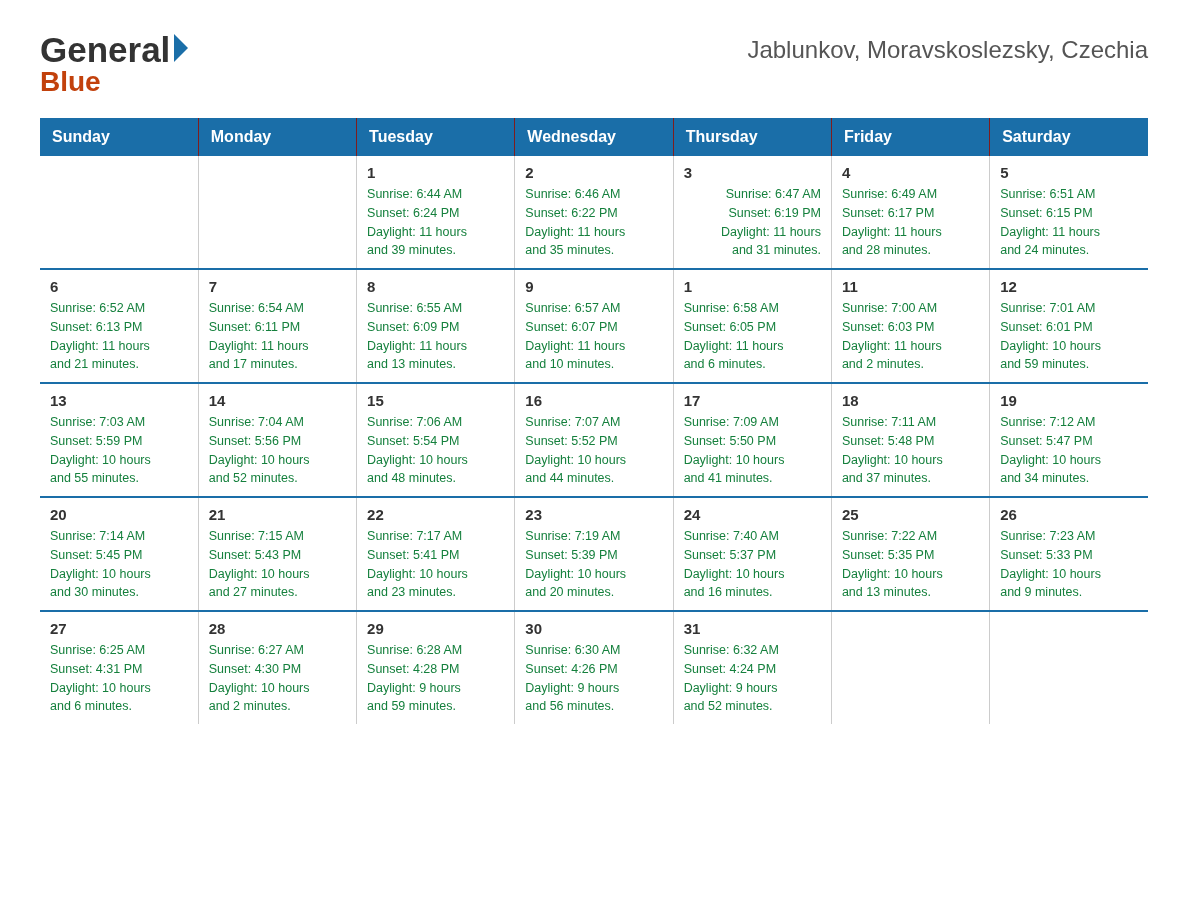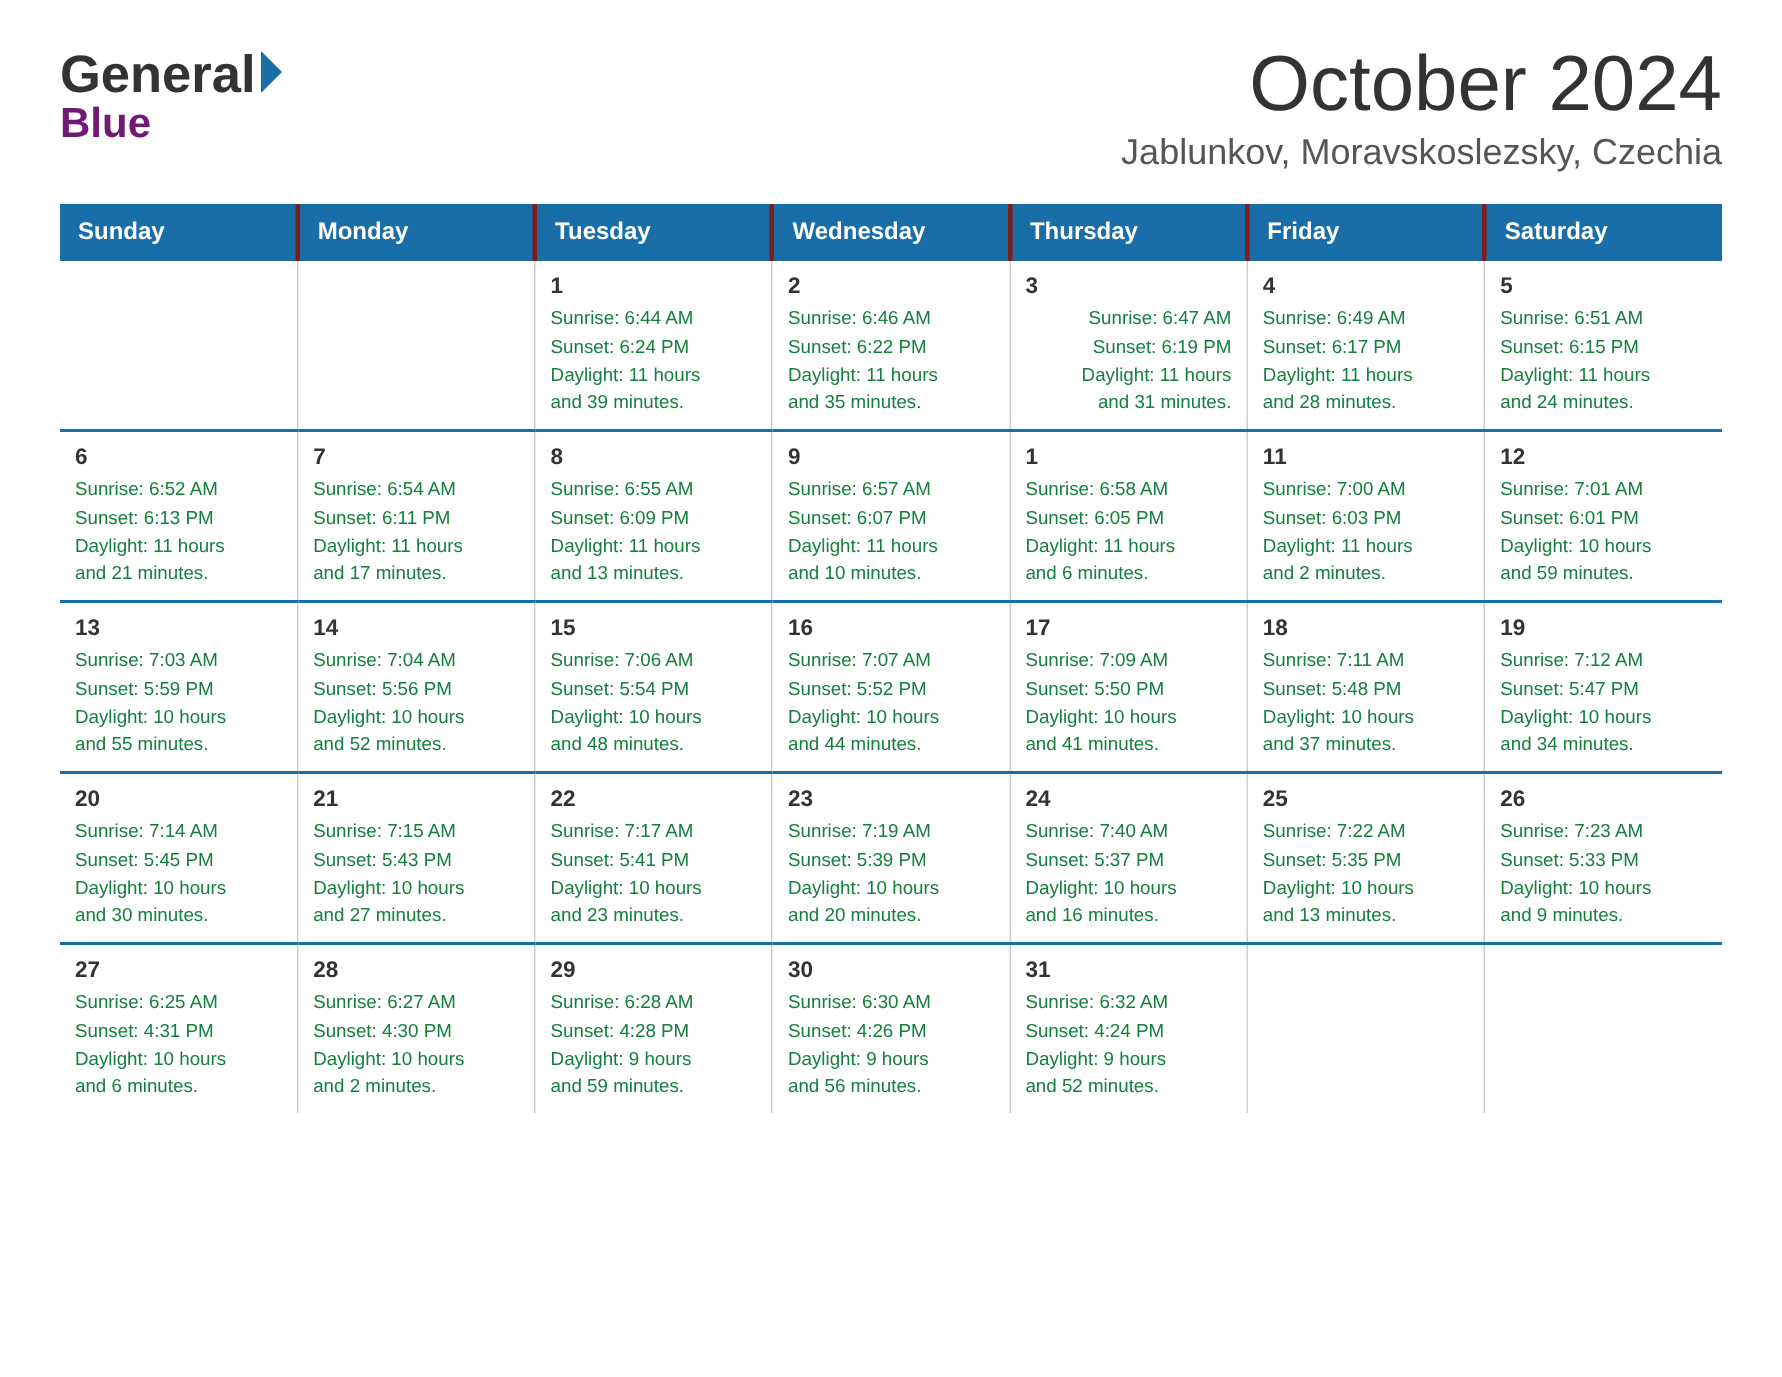--- a/index.html
+++ b/index.html
@@ -35,21 +35,21 @@
       height: 0;
       border-left: 14px solid #1a6ea8;
       border-top: 14px solid transparent;
       border-bottom: 14px solid transparent;
       margin-left: 4px;
       margin-top: -4px;
     }
     .logo-blue {
       font-size: 28px;
       font-weight: bold;
-      color: #701a75;
+      color: #c2410c;
       margin-top: -4px;
     }
     .title-area {
       text-align: right;
     }
     .month-title {
       font-size: 52px;
       font-weight: normal;
       color: #333;
       line-height: 1;
@@ -64,21 +64,21 @@
       border-collapse: collapse;
       table-layout: fixed;
     }
     th {
       background-color: #1a6ea8;
       color: #fff;
       text-align: left;
       padding: 10px 12px;
       font-size: 16px;
       font-weight: bold;
-      border-right: 3px solid #7f1d1d;
+      border-right: 1px solid #7f1d1d;
     }
     th:last-child { border-right: none; }
     td {
       vertical-align: top;
       padding: 8px 10px;
       border-right: 1px solid #ccc;
       border-bottom: 2px solid #1a6ea8;
       font-size: 13px;
       color: #333;
       height: 110px;
@@ -107,21 +107,20 @@
 
 <div class="header">
   <div class="logo">
     <div class="logo-text">
       <span class="logo-general">General</span>
       <div class="logo-arrow"></div>
     </div>
     <span class="logo-blue">Blue</span>
   </div>
   <div class="title-area">
-    <div class="month-title">October 2024</div>
     <div class="location">Jablunkov, Moravskoslezsky, Czechia</div>
   </div>
 </div>
 
 <table>
   <thead>
     <tr>
     <th>Sunday</th>
         <th>Monday</th>
         <th>Tuesday</th>

